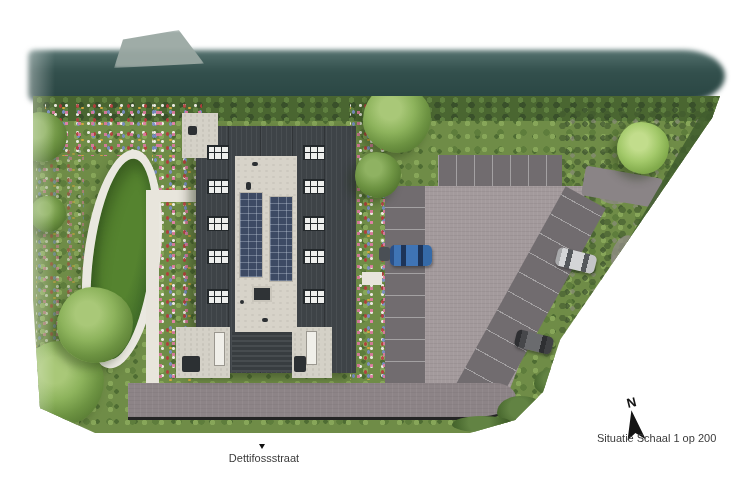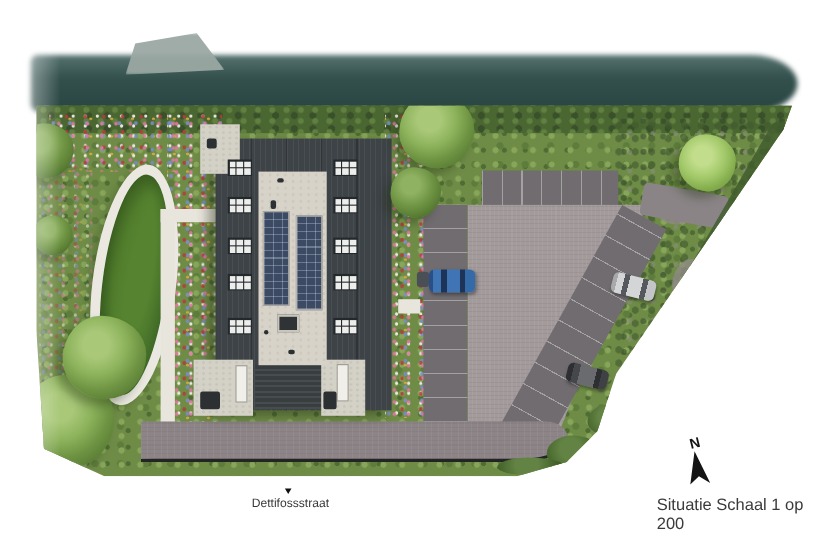--- a/index.html
+++ b/index.html
@@ -90,21 +90,21 @@
   .hedge-edge{background:#415d2e;opacity:.85;border-radius:8px;}
 
   .fade{left:0;top:0;width:750px;height:500px;pointer-events:none;
         background:linear-gradient(90deg,rgba(255,255,255,.95) 0,rgba(255,255,255,.55) 18px,rgba(255,255,255,0) 55px),
                    radial-gradient(140px 90px at 18px 478px,rgba(255,255,255,.95) 0 40%,rgba(255,255,255,0) 75%);}
 
   
   .street-label{left:204px;top:452px;width:120px;text-align:center;font-size:11px;color:#3a3a3a;}
   .street-marker{left:259px;top:444px;width:0;height:0;border-left:3.5px solid transparent;
         border-right:3.5px solid transparent;border-top:5px solid #101010;}
-  .scale-label{left:597px;top:451px;width:140px;font-size:15px;color:#3a3a3a;}
+  .scale-label{left:597px;top:432px;width:140px;font-size:11px;color:#3a3a3a;}
   .compass{left:612px;top:394px;}
 </style>
 </head>
 <body>
 
 <div class="canvas">
 
   <div class="abs water"></div>
   <div class="abs dock"></div>
 

